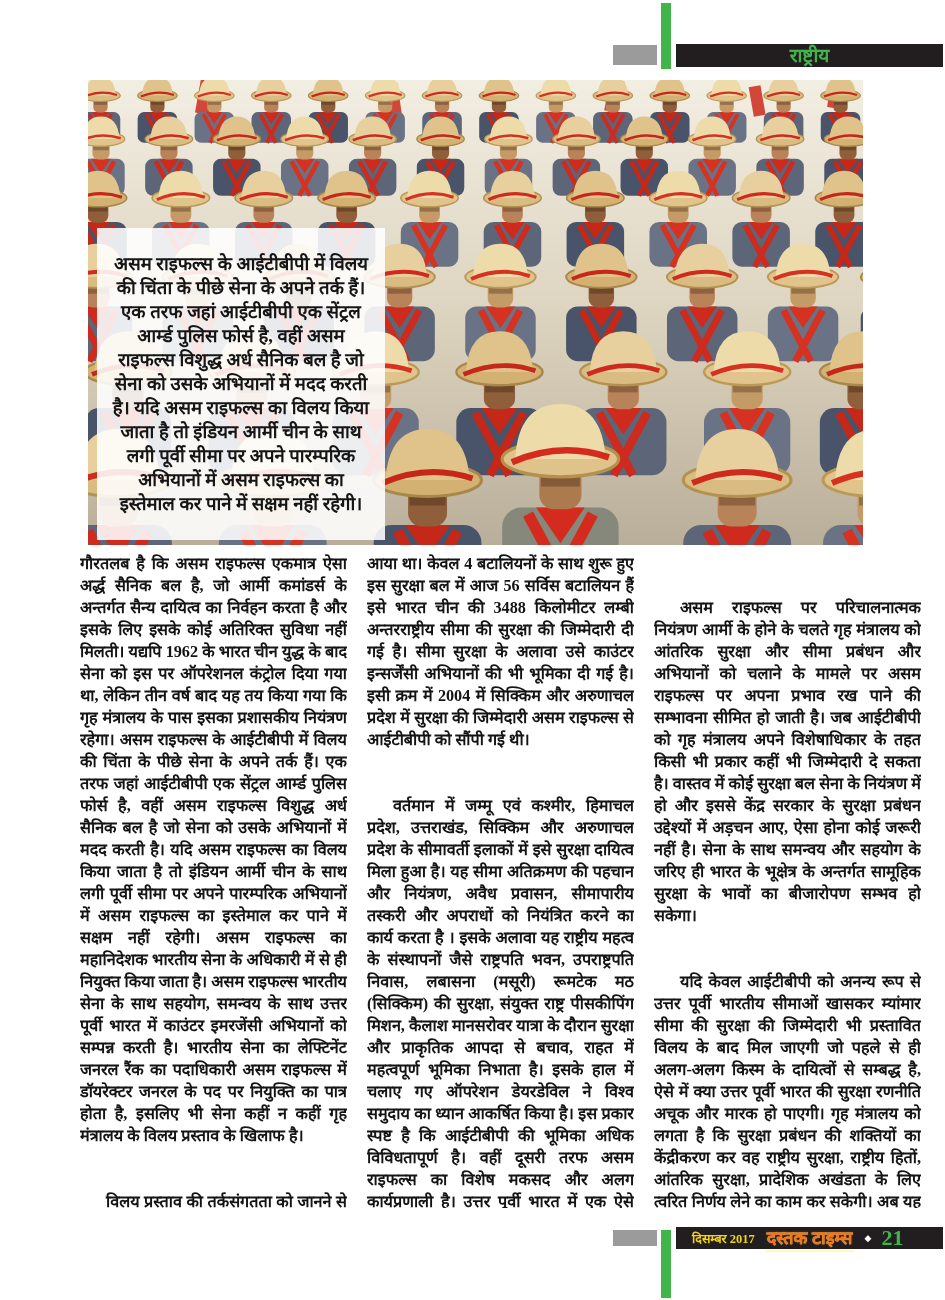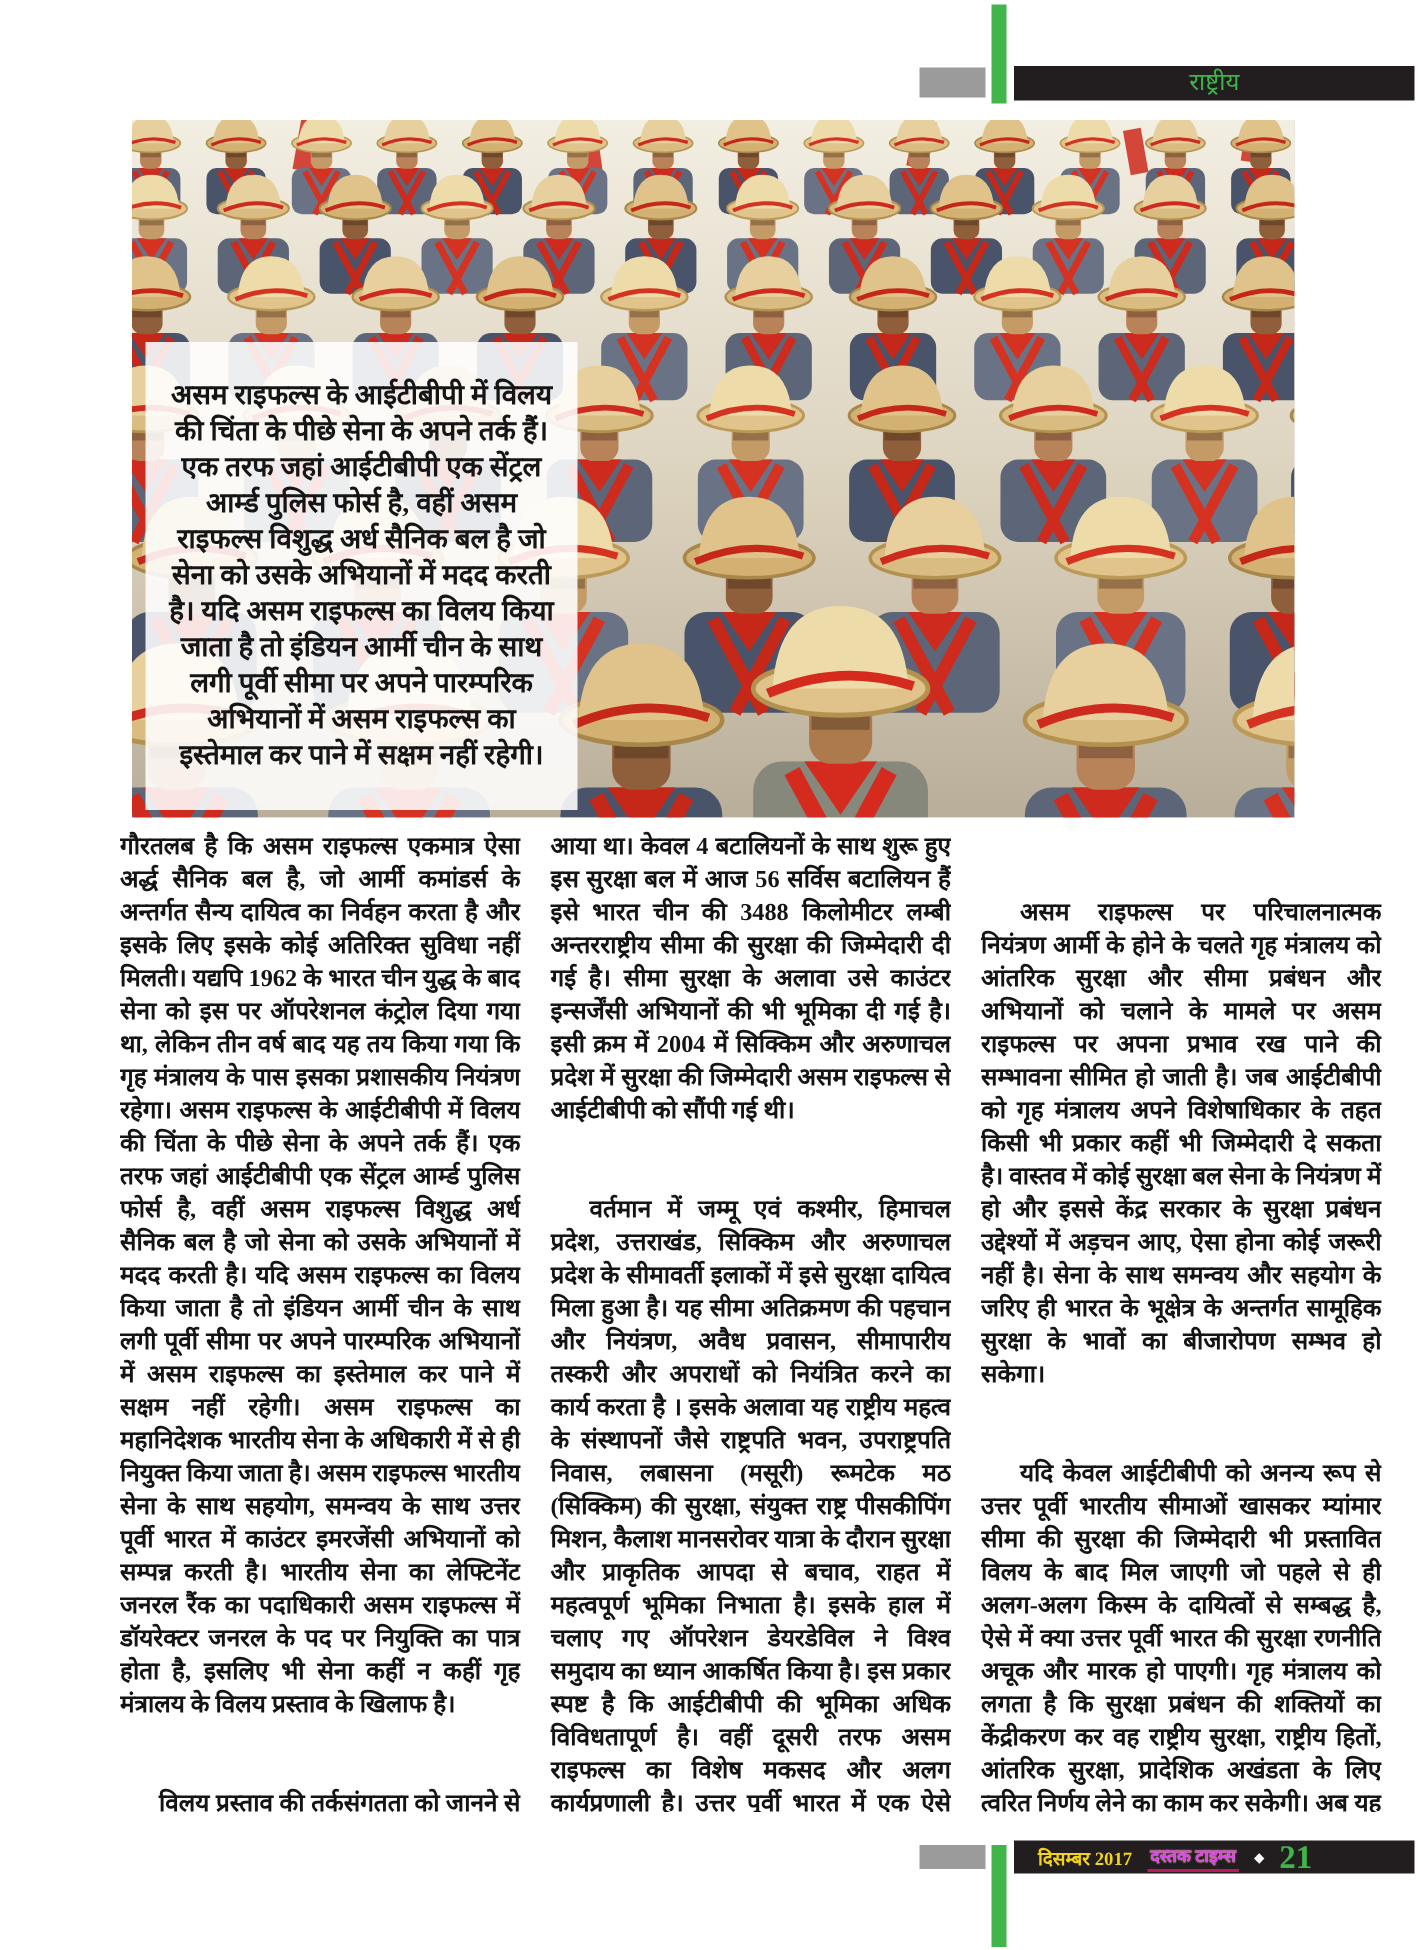--- a/index.html
+++ b/index.html
@@ -5,21 +5,21 @@
   html,body{margin:0;padding:0;background:#ffffff;}
   .page{
     position:relative;width:945px;height:1300px;background:#ffffff;overflow:hidden;
     font-family:"Liberation Serif", serif;
   }
   
   .hdr-gray{position:absolute;left:613px;top:45px;width:44px;height:20px;background:#9b9b9b;}
   .hdr-green{position:absolute;left:661px;top:3px;width:10px;height:66px;background:#42b54a;}
   .hdr-black{position:absolute;left:676px;top:44px;width:267px;height:23px;background:#221e1f;
     display:flex;align-items:center;justify-content:center;}
-  .hdr-label{color:#3fb549;font-size:16px;font-weight:normal;line-height:1;}
+  .hdr-label{color:#3fb549;font-size:19px;font-weight:bold;line-height:1;}
   
   .photo{position:absolute;left:88px;top:80px;width:775px;height:465px;overflow:hidden;background:#d8d0c0;}
   .photo svg{position:absolute;left:0;top:0;}
   .vA{--skin:#b9835a;--uni:#5c6678;--hat:#d9bc82;--hat2:#e7d09d;--hatd:#b3924f;--red:#ce2a1d;}
   .vB{--skin:#8f5f3c;--uni:#49536a;--hat:#d2b173;--hat2:#dfc38a;--hatd:#a8874a;--red:#c52818;}
   .vC{--skin:#c49a66;--uni:#6a7386;--hat:#e0c48c;--hat2:#eedbaa;--hatd:#bb9a58;--red:#d63222;}
   .vF{--skin:#ad7a4e;--uni:#85887a;--hat:#dfc38a;--hat2:#eedbaa;--hatd:#b3924f;--red:#d42b1e;}
   
   .quote-box{
     position:absolute;left:9px;top:148px;width:288px;height:312px;
@@ -34,22 +34,22 @@
     display:flex;gap:20px;color:#141414;}
   .col{width:267px;overflow:hidden;font-weight:bold;}
   .col p{margin:0;font-size:16.2px;line-height:22px;text-align:justify;}
   .col p.indent{text-indent:26px;margin-top:44px;}
   
   .ftr-gray{position:absolute;left:613px;top:1230px;width:44px;height:16px;background:#9b9b9b;}
   .ftr-green{position:absolute;left:661px;top:1230px;width:10px;height:68px;background:#42b54a;}
   .ftr-black{position:absolute;left:676px;top:1227px;width:267px;height:22px;background:#221e1f;
     display:flex;align-items:center;gap:10px;padding-left:16px;box-sizing:border-box;}
   .ftr-date{color:#f2d317;font-size:12.5px;font-weight:bold;}
-  .ftr-logo{color:#d946ef;font-size:12px;font-weight:bold;
-    border-bottom:2px solid #be185d;text-shadow:0 0 1px #f7e27a;padding:0 2px 1px 2px;}
+  .ftr-logo{color:#f97316;font-size:18px;font-weight:bold;
+    border-bottom:2px solid #fef9c3;text-shadow:0 0 1px #f7e27a;padding:0 2px 1px 2px;}
   .ftr-sep{color:#ffffff;font-size:9px;}
   .ftr-page{color:#3fb549;font-size:22px;font-weight:bold;line-height:1;}
 </style>
 </head>
 <body>
 
 <div class="page">
 
   <div class="hdr-gray"></div>
   <div class="hdr-green"></div>

